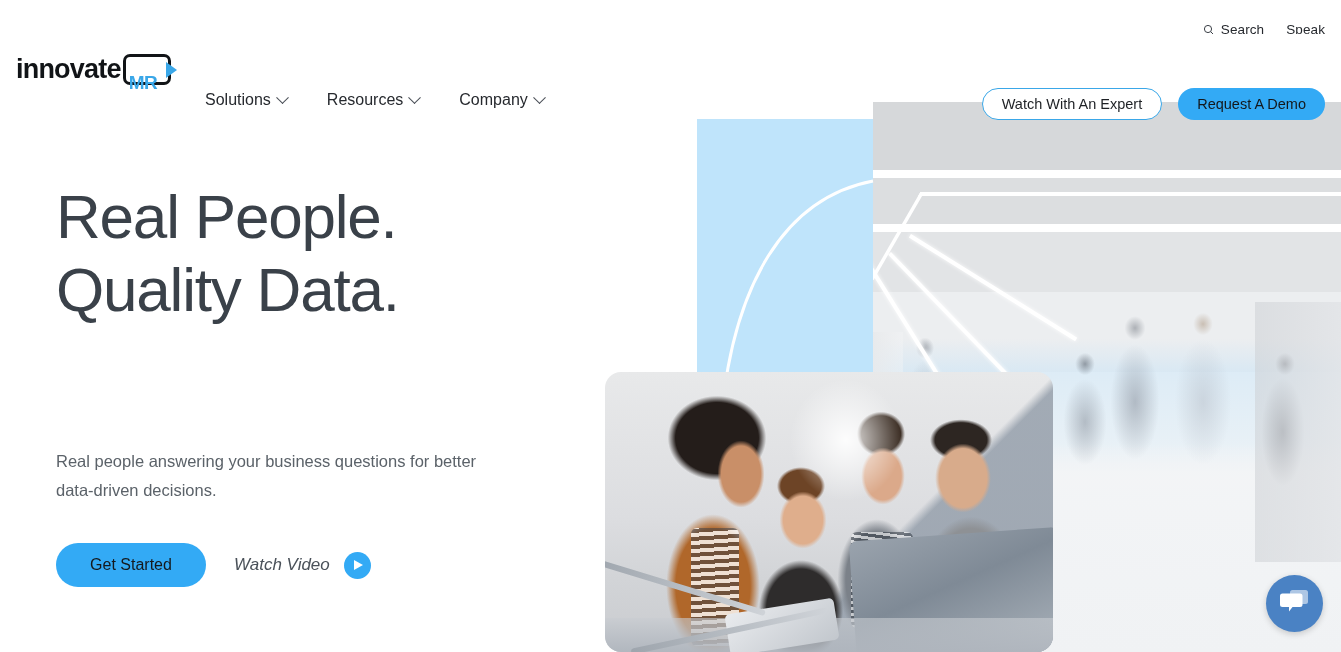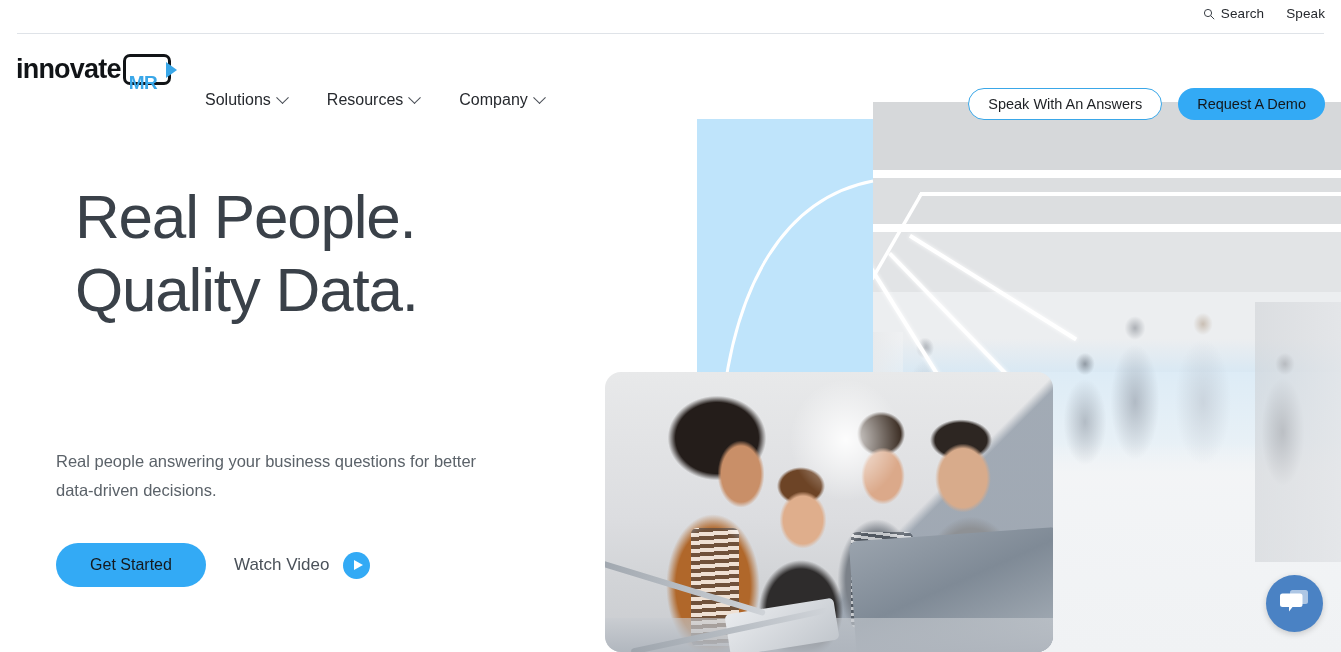--- a/index.html
+++ b/index.html
@@ -8,21 +8,21 @@
     overflow: hidden;
     background: #ffffff;
     font-family: "Liberation Sans", sans-serif;
     -webkit-font-smoothing: antialiased;
   }
 
   #page { position: relative; width: 1341px; height: 652px; background: #fff; overflow: hidden; }
 
   
   .utility-bar {
-    position: absolute; top: 0; left: 0; width: 1341px; height: 33px;
+    position: absolute; top: 16px; left: 0; width: 1341px; height: 33px;
     background: #fff; z-index: 40;
   }
   .utility-inner {
     position: absolute; right: 16px; top: 7px;
     display: flex; align-items: center; gap: 22px;
   }
   .util-link {
     display: flex; align-items: center; gap: 6px;
     font-size: 13.5px; color: #26292e; letter-spacing: .1px;
     cursor: pointer; line-height: 1;
@@ -226,40 +226,40 @@
   .fg-photo .stripes2 {
     position: absolute; left: 86px; top: 156px; width: 48px; height: 118px;
     background: repeating-linear-gradient(-4deg, rgba(255,255,255,.8) 0 4px, rgba(60,64,72,.55) 4px 8px);
     border-radius: 6px;
   }
 
   
   .hero-copy { position: absolute; left: 56px; top: 180px; z-index: 20; width: 560px; }
   .h1 {
     font-size: 62px; line-height: 73px; font-weight: 400;
-    color: #3a4149; letter-spacing: -1.2px; margin-left: 19px;
+    color: #3a4149; letter-spacing: -1.2px;
   }
   .h1 .accent { color: #0aa263; }
   .sub {
     margin-top: 48px;
     font-size: 16.5px; line-height: 29px; color: #5b6269; font-weight: 400;
     max-width: 460px;
   }
   .cta-row {
     margin-top: 38px; display: flex; align-items: center; gap: 28px;
   }
   .btn-get {
     width: 150px; height: 44px;
     background: #33aaf5; border-radius: 22px; border: none;
     font-size: 16px; color: #15191d; cursor: pointer;
     font-family: "Liberation Sans", sans-serif;
     display: inline-flex; align-items: center; justify-content: center;
   }
   .watch {
-    display: inline-flex; align-items: center; gap: 14px; cursor: pointer;
+    display: inline-flex; align-items: center; gap: 14px; cursor: pointer; font-style: italic;
   }
   .watch-label { font-size: 17px; color: #4a5159; }
   .play-circle {
     width: 27px; height: 27px; border-radius: 50%; background: #33aaf5;
     display: inline-flex; align-items: center; justify-content: center;
   }
   .play-tri {
     width: 0; height: 0;
     border-top: 5.5px solid transparent; border-bottom: 5.5px solid transparent;
     border-left: 9px solid #ffffff; margin-left: 2.5px;
@@ -347,21 +347,21 @@
         <span>Resources</span>
         <span class="chev"></span>
       </div>
       <div class="navitem">
         <span>Company</span>
         <span class="chev"></span>
       </div>
     </div>
 
     <div class="navbtns">
-      <button class="btn btn-outline">Speak With An Answers</button>
+      <button class="btn btn-outline">Watch With An Expert</button>
       <button class="btn btn-solid">Request A Demo</button>
     </div>
   </div>
 
   <div class="hero-copy">
     <h1 class="h1">
       <span>Real People.</span><br>
       <span>Quality Data.</span><br>
       <br>
     </h1>

